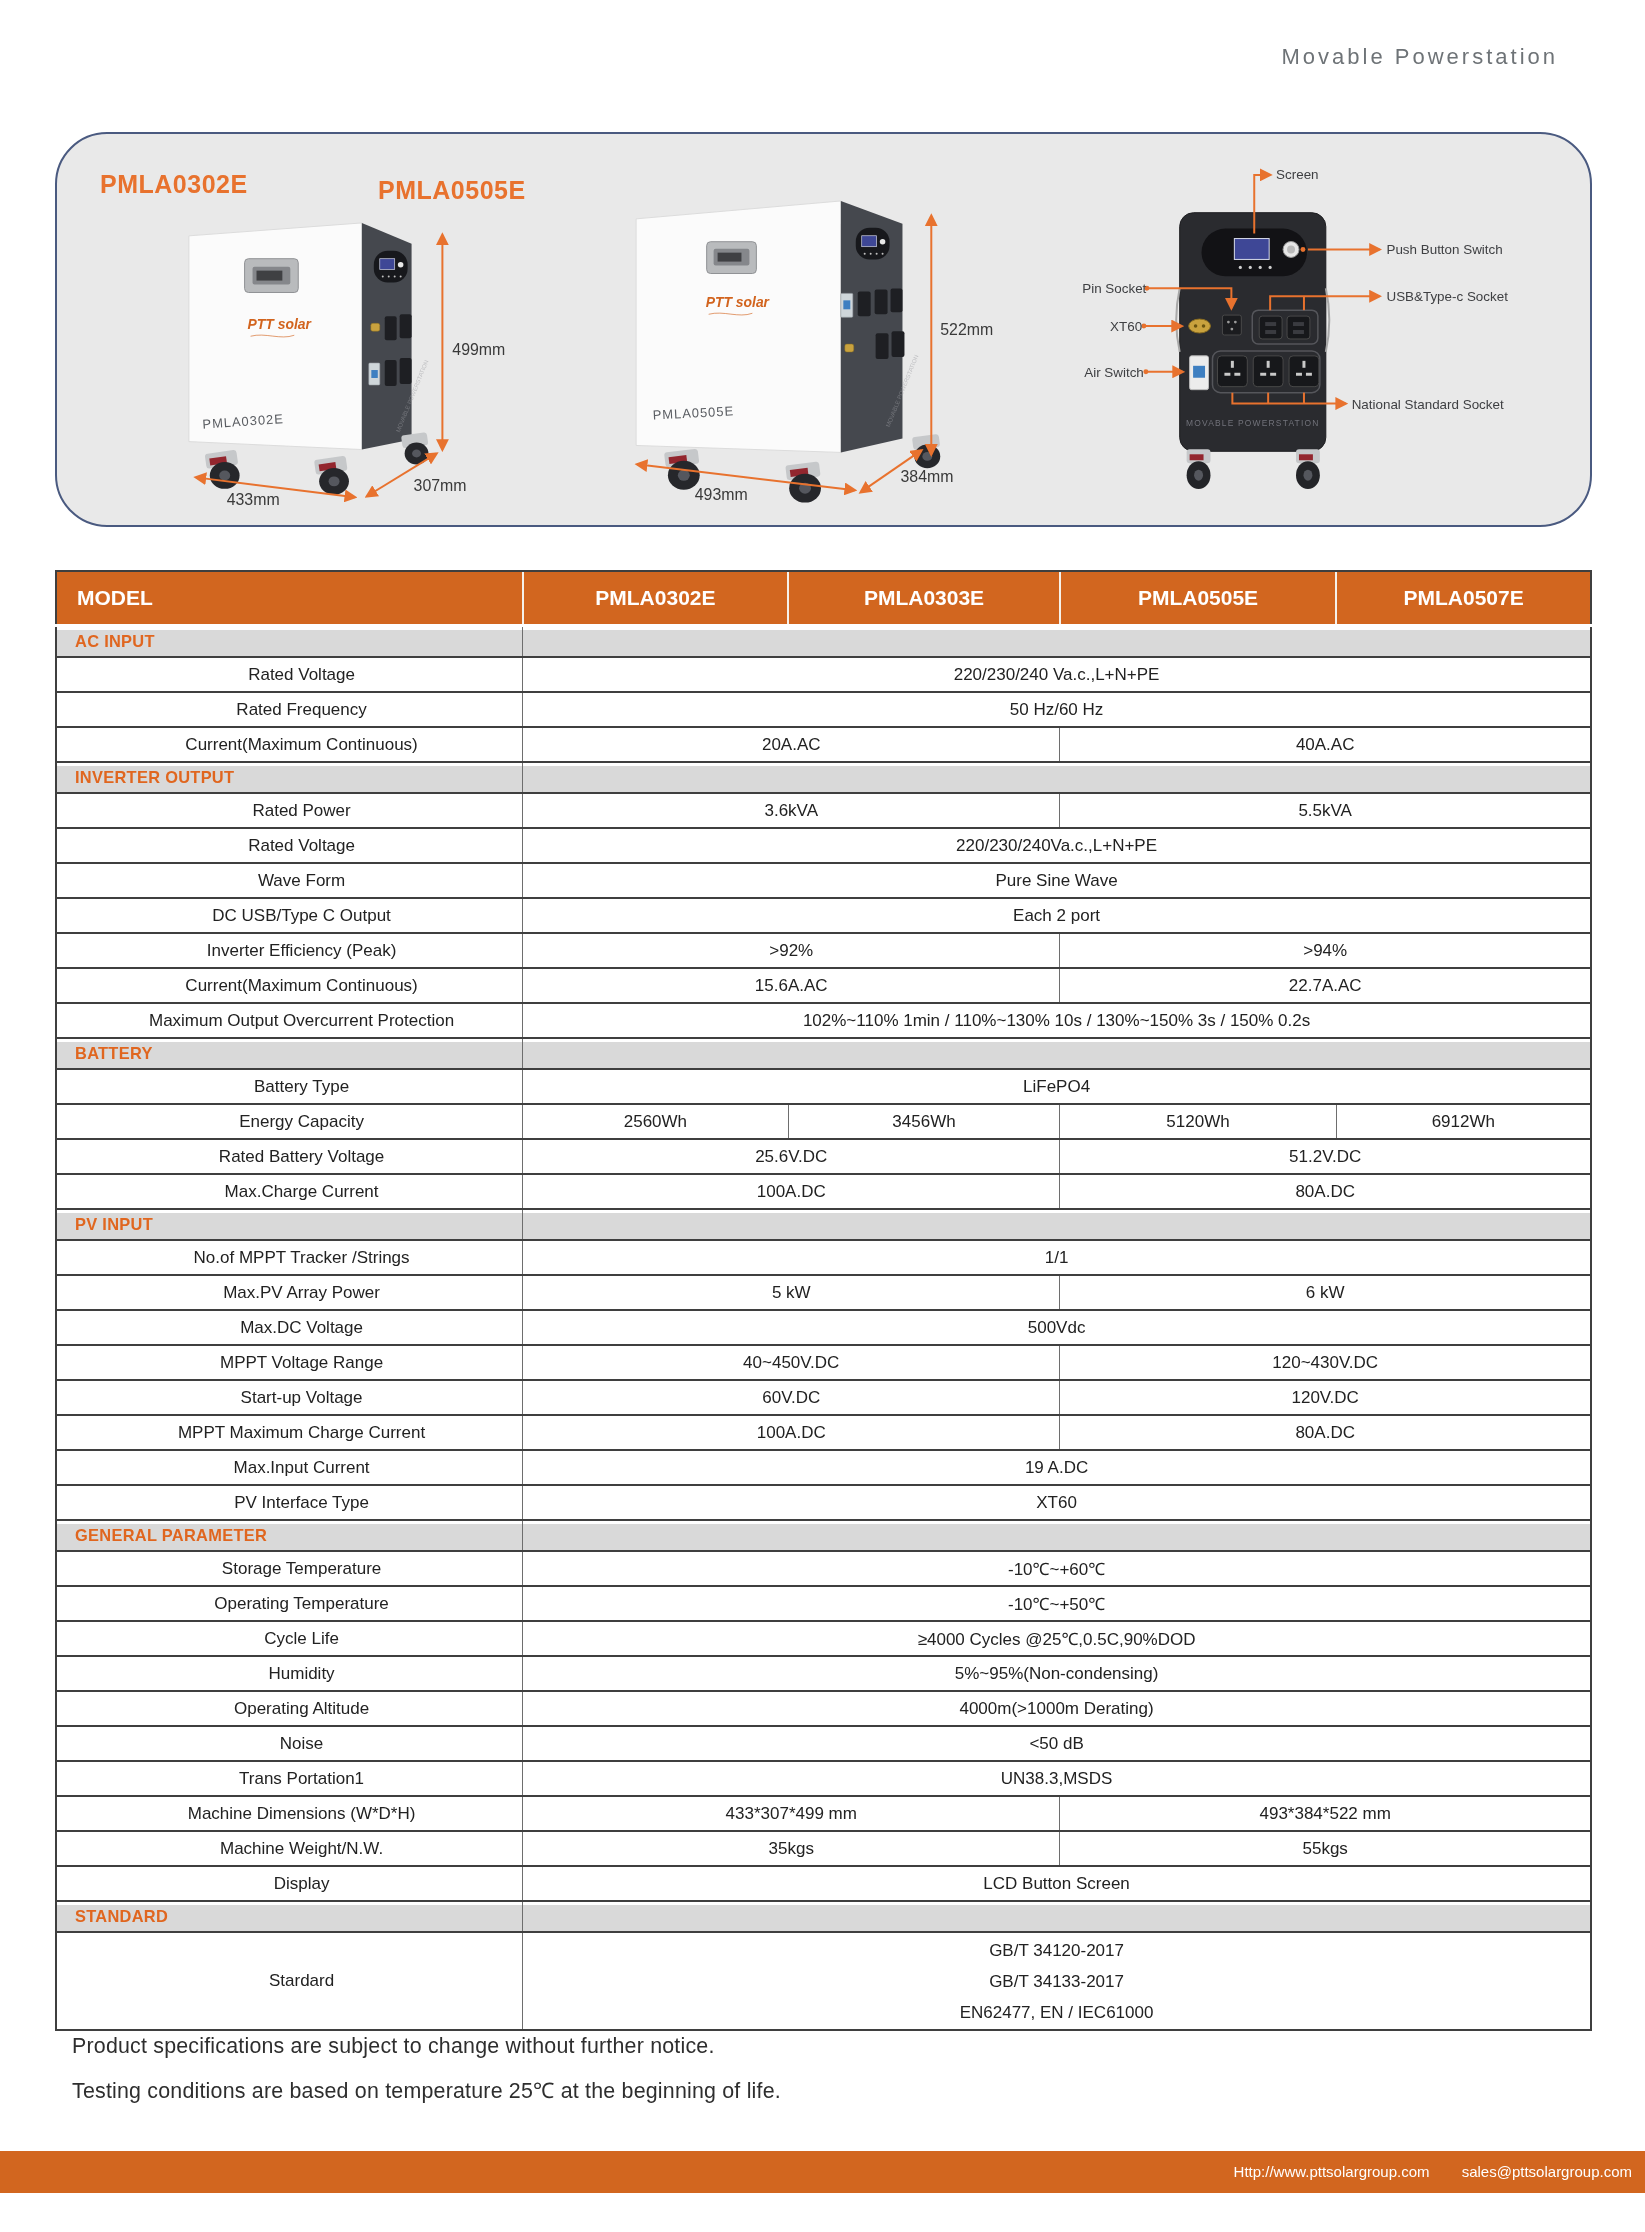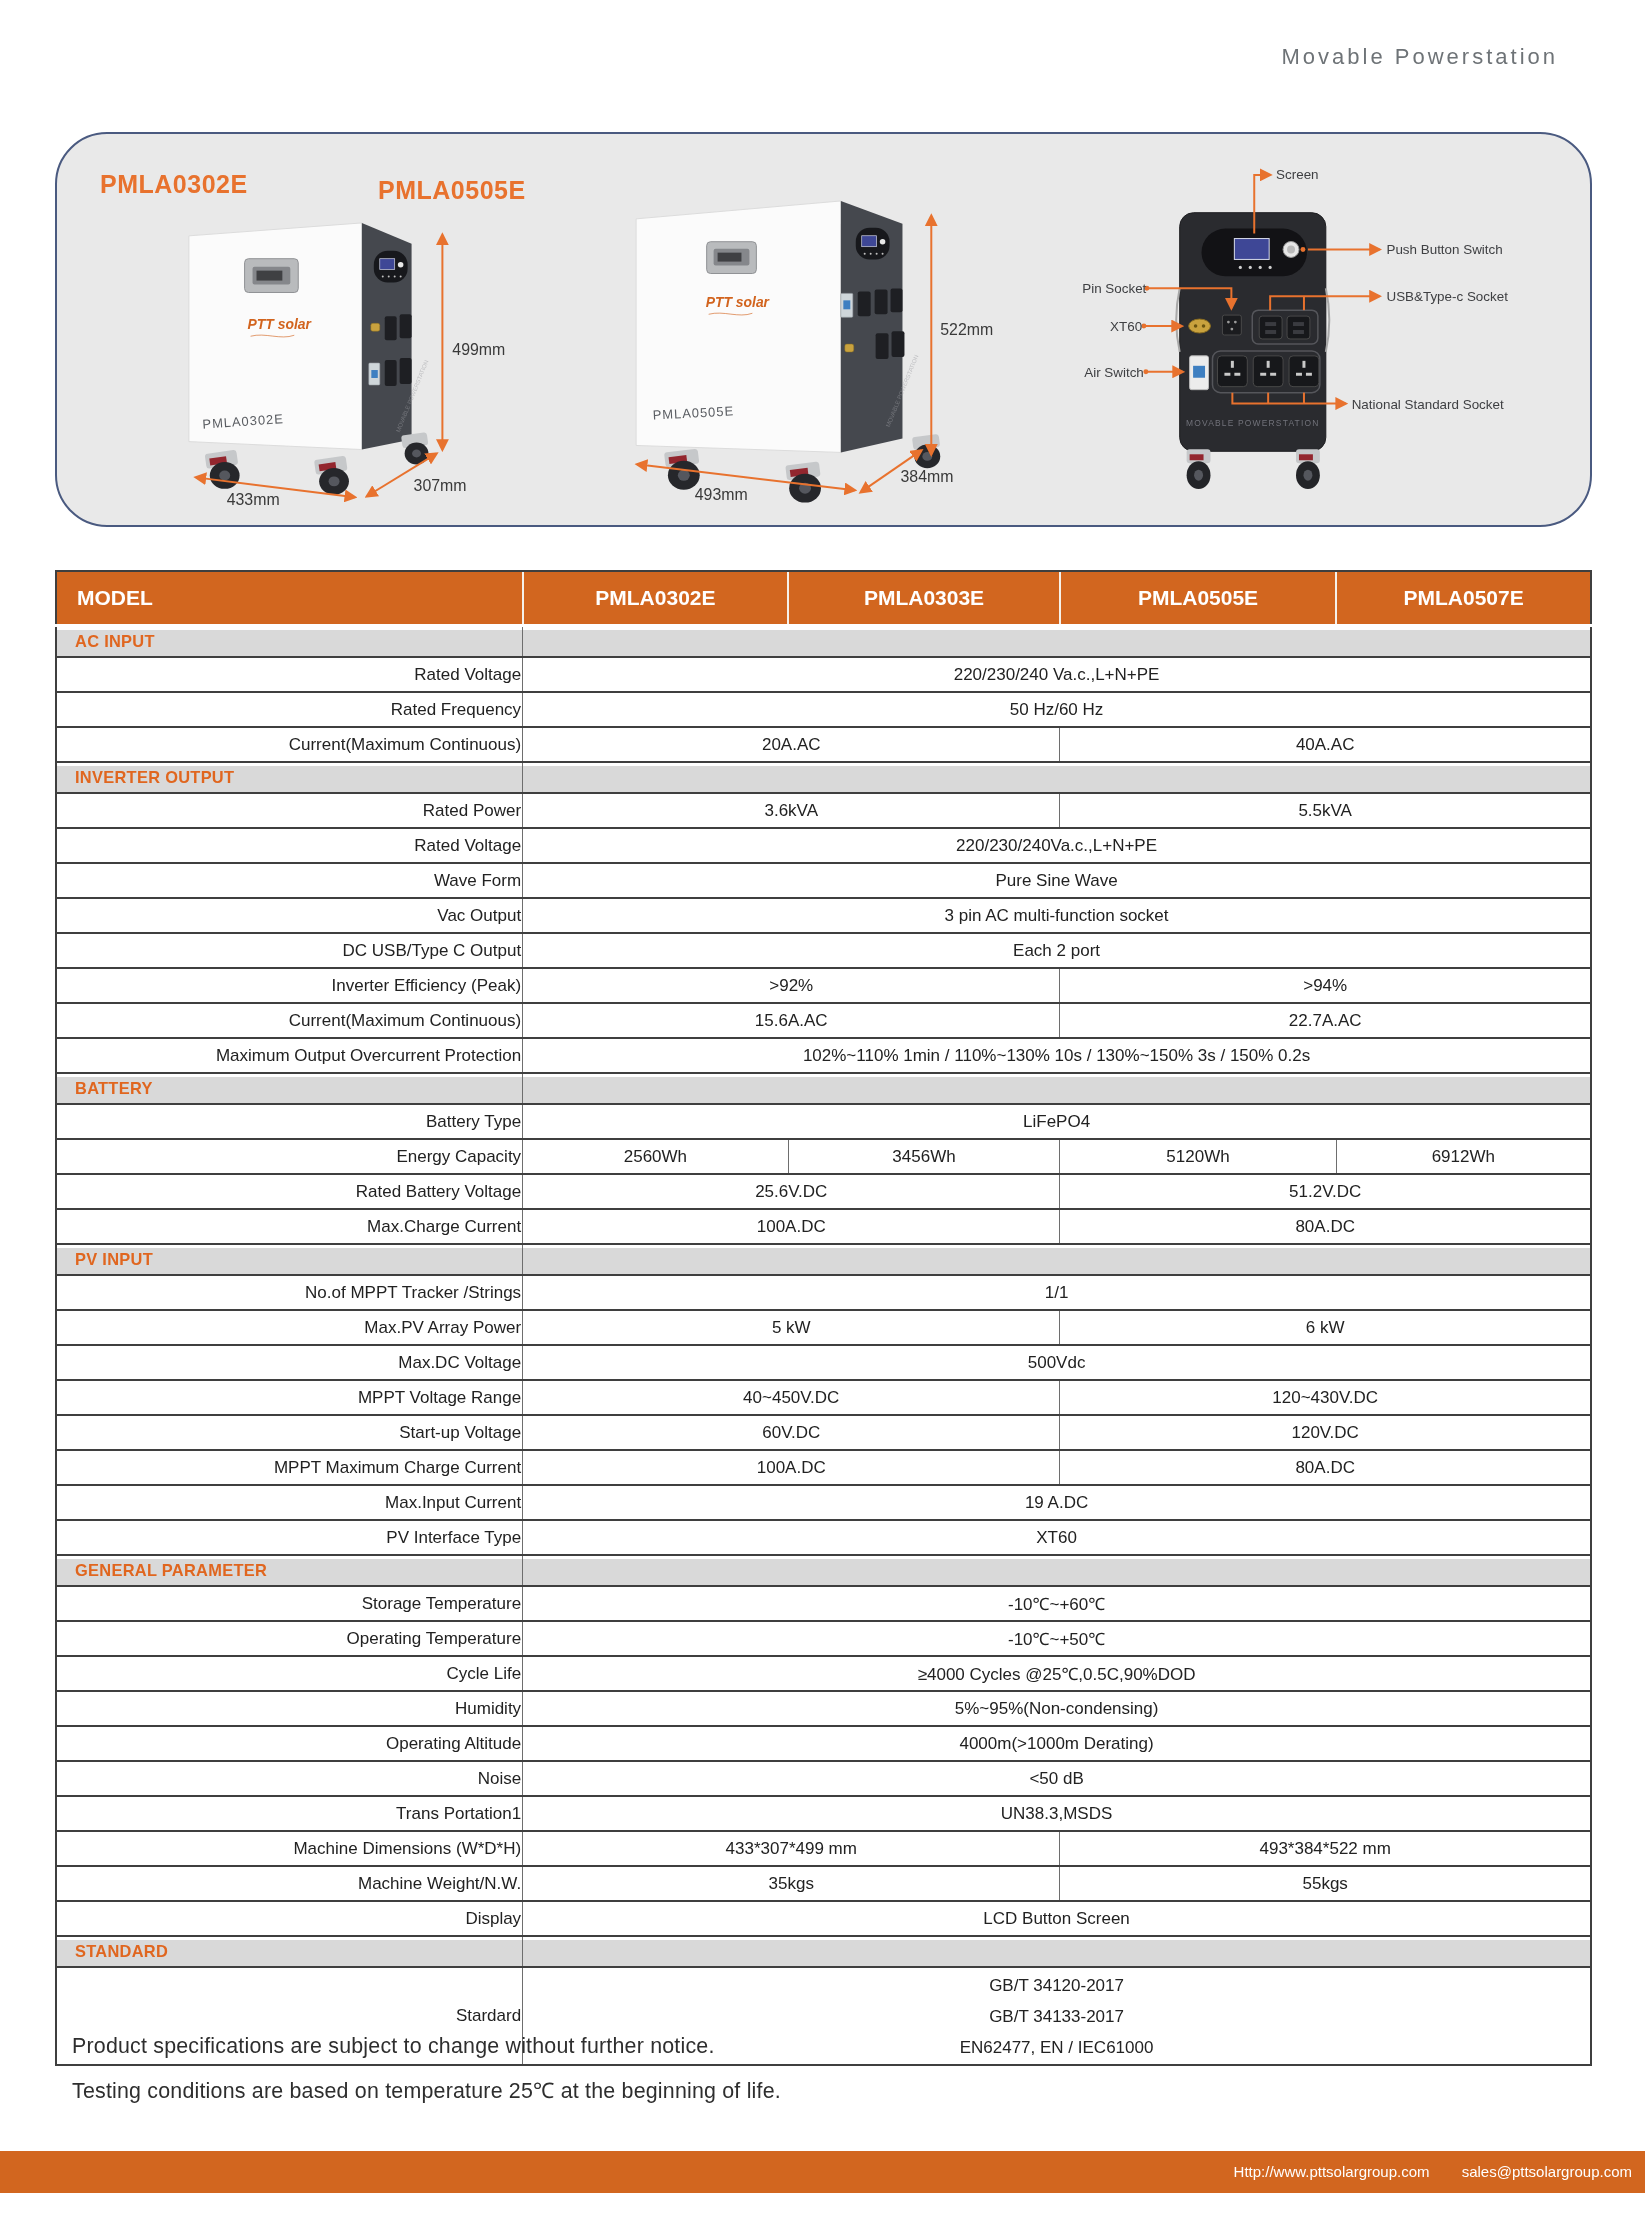--- a/index.html
+++ b/index.html
@@ -26,21 +26,21 @@
   
   .spec { position:absolute; left:55px; top:570px; width:1537px;
           border-collapse:collapse; table-layout:fixed; border:2px solid #3f3f3f; }
   .spec th, .spec td { border:1px solid #6e6e6e; overflow:hidden; }
   .spec thead th { background:#D2661F; color:#ffffff; font-size:21px; font-weight:bold;
                    height:50px; border-top:2px solid #3f3f3f; border-bottom:3px solid #ffffff; }
   .spec th.model-label { text-align:left; padding-left:20px; }
   .spec th.model-head { text-align:center; border-left:2px solid #F6F1EA; }
   .spec tr.data td { height:31px; font-size:17px; color:#222222; background:#ffffff;
                      border-top:2px solid #3f3f3f; border-bottom:2px solid #3f3f3f; }
-  .spec td.row-label { text-align:right; padding-left:25px; }
+  .spec td.row-label { text-align:center; padding-left:25px; }
   .spec td.val { text-align:center; }
   .spec tr.sec td { background:#D9D9D9; height:27px; border-top:2px solid #3f3f3f;
                     border-bottom:2px solid #3f3f3f; box-shadow: inset 0 3px 0 #ffffff; }
   .spec td.sec-label { color:#E0661F; font-weight:bold; font-size:16.4px;
                        padding-left:18px; letter-spacing:0.3px;margin-top:47px; }
   .spec tr.tall td { height:94px; }
   .std-line { line-height:31px; }
 
   
   .notes { position:absolute; left:72px; top:2034px; }
@@ -324,24 +324,20 @@
         </tr>
         <tr class="data">
           <td class="row-label">Rated Voltage</td>
           <td class="val" colspan="4">220/230/240Va.c.,L+N+PE</td>
         </tr>
         <tr class="data">
           <td class="row-label">Wave Form</td>
           <td class="val" colspan="4">Pure Sine Wave</td>
         </tr>
         <tr class="data">
-          <td class="row-label">Vac Output</td>
-          <td class="val" colspan="4">3 pin AC multi-function socket</td>
-        </tr>
-        <tr class="data">
           <td class="row-label">DC USB/Type C Output</td>
           <td class="val" colspan="4">Each 2 port</td>
         </tr>
         <tr class="data">
           <td class="row-label">Inverter Efficiency (Peak)</td>
           <td class="val" colspan="2">&gt;92%</td>
           <td class="val" colspan="2">&gt;94%</td>
         </tr>
         <tr class="data">
           <td class="row-label">Current(Maximum Continuous)</td>

